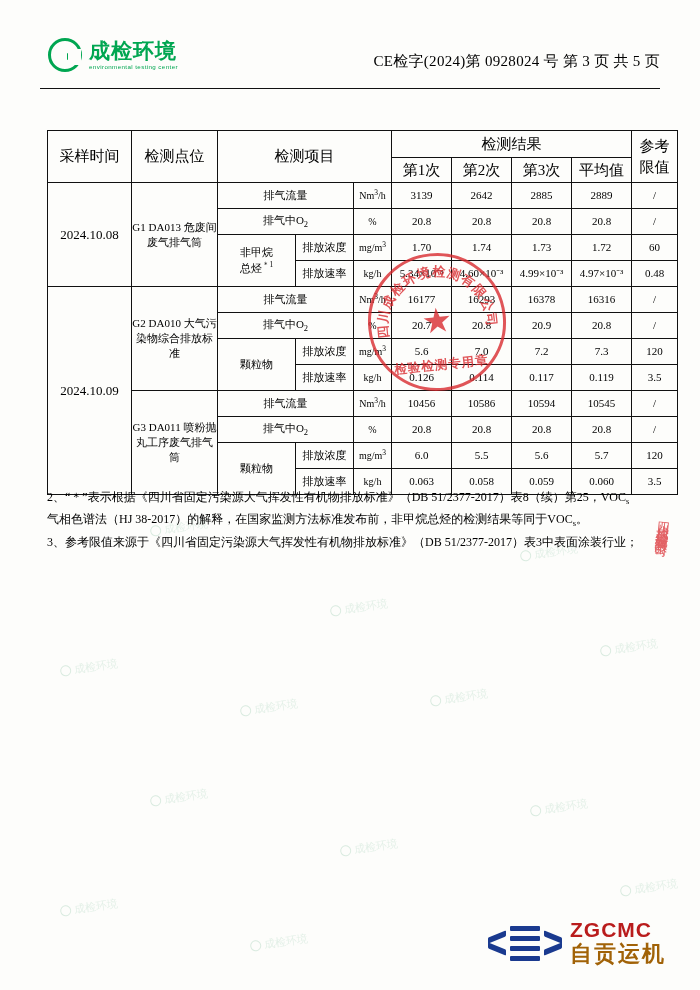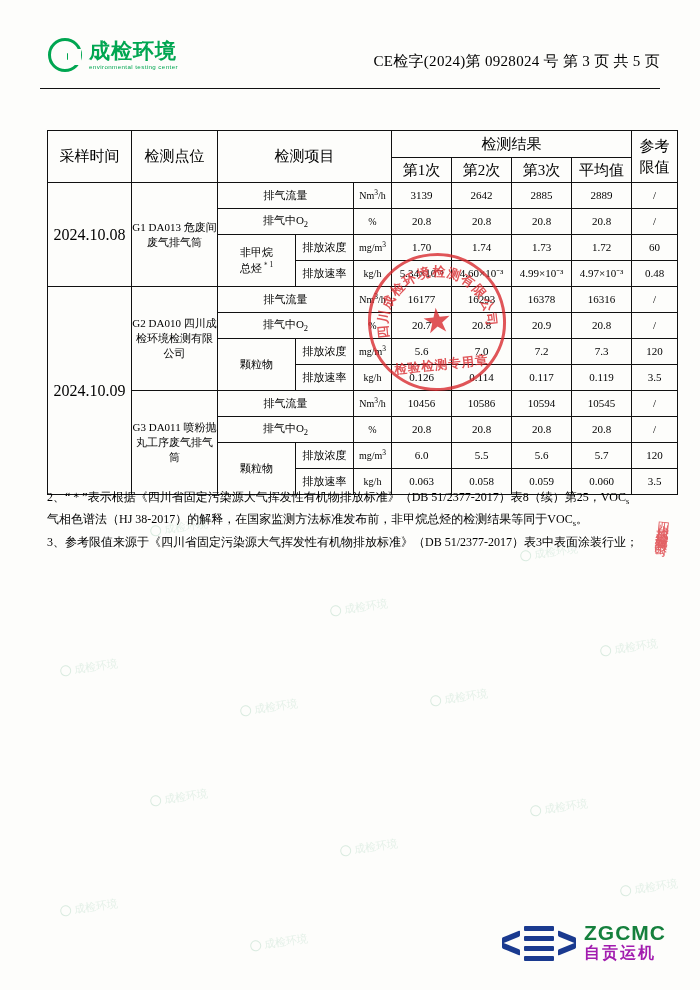--- a/index.html
+++ b/index.html
@@ -139,21 +139,21 @@
   }
   .hdr-row1 td, .hdr-row1 th { height: 26px; }
   .hdr-row2 td, .hdr-row2 th { height: 24px; }
   .body-row td { height: 25px; }
   .cell-pt {
     font-size: 11px;
     line-height: 1.5;
     padding: 2px 4px;
   }
   .cell-time {
-    font-size: 16px;
+    font-size: 13px;
   }
   .unit {
     font-size: 10px;
     font-family: Liberation Serif, serif;
   }
   .sup {
     font-size: 7.5px;
     vertical-align: super;
   }
 
@@ -266,28 +266,28 @@
     background: #1a3a8f;
     border-radius: 1px;
   }
   .zg-text {
     line-height: 1.05;
   }
   .zg-en {
     font-family: "Liberation Sans", sans-serif;
     font-size: 21px;
     font-weight: bold;
-    color: #15803d;
+    color: #b91c1c;
     letter-spacing: 1px;
   }
   .zg-cn {
     font-family: "DejaVu Sans", sans-serif;
-    font-size: 16px;
+    font-size: 22px;
     font-weight: bold;
-    color: #a21caf;
+    color: #a16207;
     letter-spacing: 2px;
     margin-top: 1px;
   }
 </style>
 </head>
 <body>
 
 <div class="page">
 
   <div class="wm" style="left:150px; top:520px;">
@@ -420,21 +420,21 @@
         <td class="unit">kg/h</td>
         <td>5.34×10⁻³</td>
         <td>4.60×10⁻³</td>
         <td>4.99×10⁻³</td>
         <td>4.97×10⁻³</td>
         <td>0.48</td>
       </tr>
 
       <tr class="body-row">
         <td class="cell-time" rowspan="8">2024.10.09</td>
-        <td class="cell-pt" rowspan="4">G2 DA010 四川成检环境检测有限公司</td>
+        <td class="cell-pt" rowspan="4">G2 DA010 大气污染物综合排放标准</td>
         <td colspan="2">排气流量</td>
         <td class="unit">Nm<span class="sup">3</span>/h</td>
         <td>16177</td>
         <td>16293</td>
         <td>16378</td>
         <td>16316</td>
         <td>/</td>
       </tr>
       <tr class="body-row">
         <td colspan="2">排气中O<span class="sub">2</span></td>

